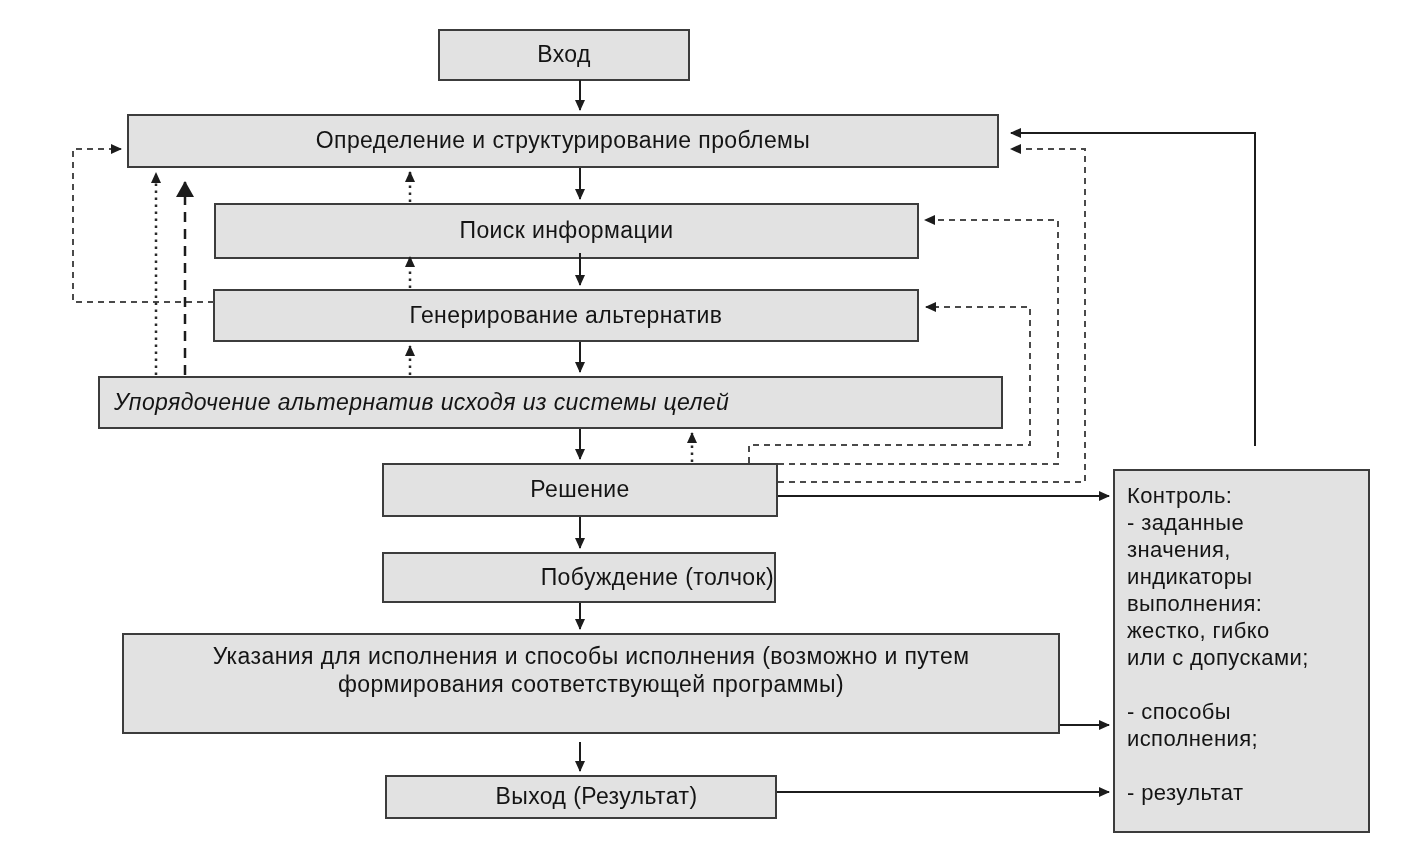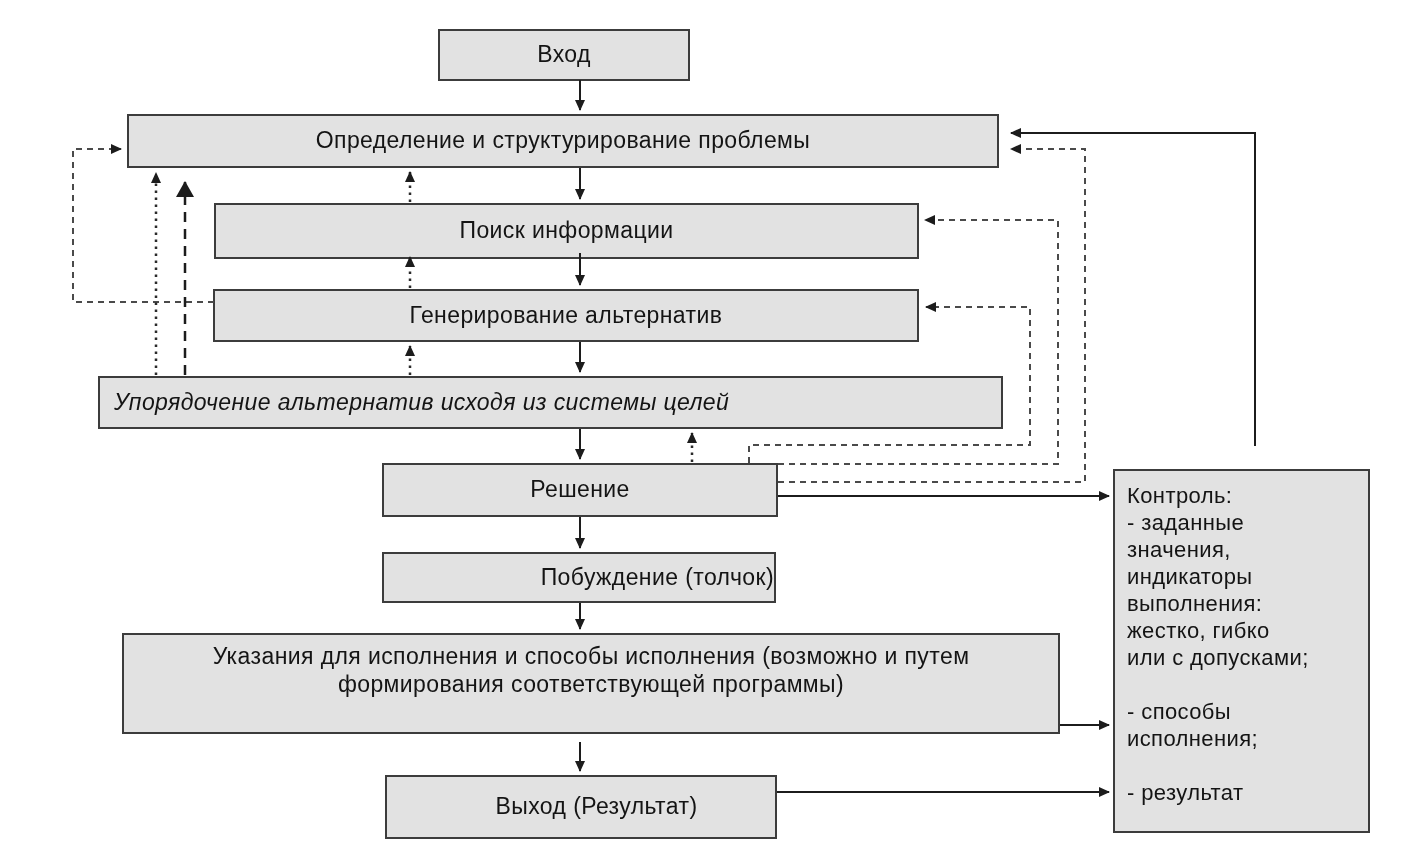--- a/index.html
+++ b/index.html
@@ -43,21 +43,21 @@
   .n-problem      { left: 127px; top: 114px; width: 872px; height: 54px; }
   .n-search       { left: 214px; top: 203px; width: 705px; height: 56px; }
   .n-generate     { left: 213px; top: 289px; width: 706px; height: 53px; }
   .n-order        { left: 98px;  top: 376px; width: 905px; height: 53px;
                     justify-content: flex-start; text-align: left; padding-left: 14px; font-style: italic; }
   .n-decision     { left: 382px; top: 463px; width: 396px; height: 54px; }
   .n-impulse      { left: 382px; top: 552px; width: 394px; height: 51px;
                     justify-content: flex-end; text-align: left; padding-left: 15px; }
   .n-instructions { left: 122px; top: 633px; width: 938px; height: 101px;
                     align-items: flex-start; padding-top: 7px; line-height: 28px; white-space: pre-line; }
-  .n-output       { left: 385px; top: 775px; width: 392px; height: 64px; padding-left: 31px; }
+  .n-output       { left: 385px; top: 775px; width: 392px; height: 44px; padding-left: 31px; }
   .n-control      { left: 1113px; top: 446px; width: 257px; height: 364px;
                     align-items: flex-start; justify-content: flex-start; text-align: left;
                     padding: 11px 12px; font-size: 22px; line-height: 27px; white-space: pre-line; margin-top: 23px; }
   
   .s { stroke: #1c1c1c; stroke-width: 2;   fill: none; }                              
   .d { stroke: #4a4a4a; stroke-width: 2;   fill: none; stroke-dasharray: 6 5; }       
   .t { stroke: #2a2a2a; stroke-width: 2.5; fill: none; stroke-dasharray: 2.5 4.5; }   
   .g { stroke: #1c1c1c; stroke-width: 2.5; fill: none; stroke-dasharray: 10 7; }      
 </style>
 </head>

